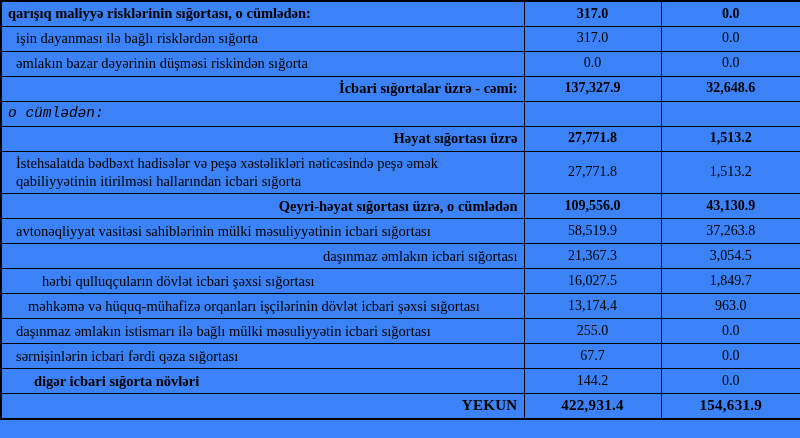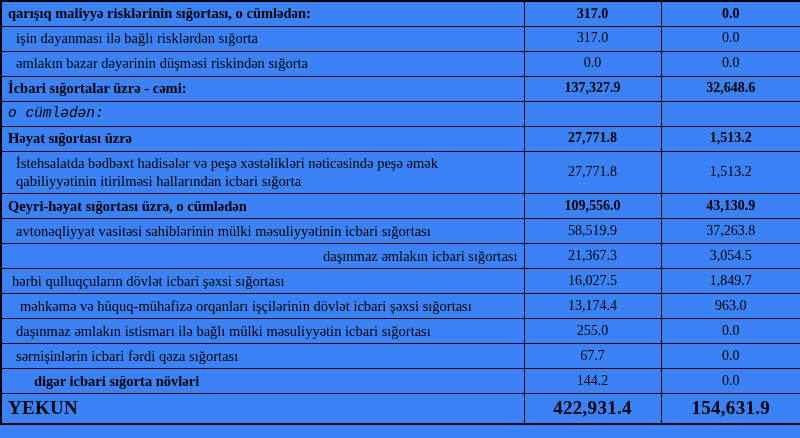--- a/index.html
+++ b/index.html
@@ -25,22 +25,22 @@
     font-size: 14.5px;
     padding: 2px 6px;
     height: 25px;
     line-height: 1.3;
     vertical-align: middle;
     overflow: hidden;
   }
   td.num { text-align: center; font-size: 14px; }
   td.b { font-weight: bold; }
   td.i { font-style: italic; }
-  td.center { text-align: left; }
-  td.yekun { font-size: 19px; letter-spacing: 0.3px; }
+  td.center { text-align: right; }
+  td.yekun { font-size: 15px; letter-spacing: 0.3px; }
 </style>
 </head>
 <body>
 
 <div class="wrap">
   <table class="report">
     <colgroup>
       <col class="c-label">
       <col class="c-v1">
       <col class="c-v2">
@@ -90,26 +90,26 @@
           <td class="" style="padding-left: 14px;">avtonəqliyyat vasitəsi sahiblərinin mülki məsuliyyətinin icbari sığortası</td>
           <td class="num">58,519.9</td>
           <td class="num">37,263.8</td>
         </tr>
         <tr>
           <td class="" style="padding-left: 14px; text-align: right;">daşınmaz əmlakın icbari sığortası</td>
           <td class="num">21,367.3</td>
           <td class="num">3,054.5</td>
         </tr>
         <tr>
-          <td class="" style="padding-left: 10px;">hərbi qulluqçuların dövlət icbari şəxsi sığortası</td>
+          <td class="" style="padding-left: 40px;">hərbi qulluqçuların dövlət icbari şəxsi sığortası</td>
           <td class="num">16,027.5</td>
           <td class="num">1,849.7</td>
         </tr>
         <tr>
-          <td class="" style="padding-left: 18px; margin-top: 40px;">məhkəmə və hüquq-mühafizə orqanları işçilərinin dövlət icbari şəxsi sığortası</td>
+          <td class="" style="padding-left: 26px; margin-top: 40px;">məhkəmə və hüquq-mühafizə orqanları işçilərinin dövlət icbari şəxsi sığortası</td>
           <td class="num">13,174.4</td>
           <td class="num">963.0</td>
         </tr>
         <tr>
           <td class="" style="padding-left: 14px;">daşınmaz əmlakın istismarı ilə bağlı mülki məsuliyyətin icbari sığortası</td>
           <td class="num">255.0</td>
           <td class="num">0.0</td>
         </tr>
         <tr>
           <td class="" style="padding-left: 14px;">sərnişinlərin icbari fərdi qəza sığortası</td>

